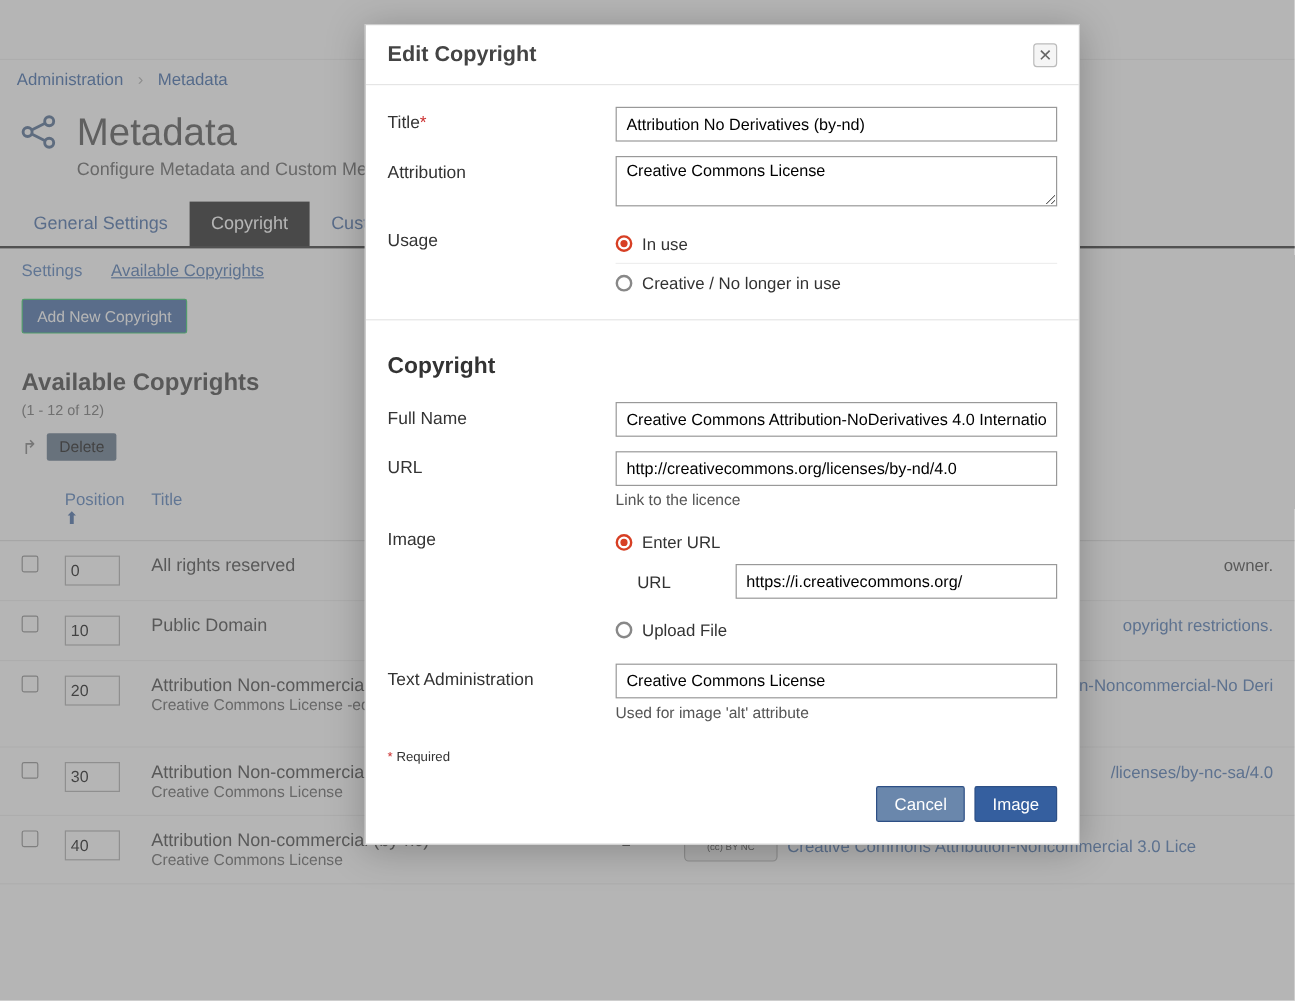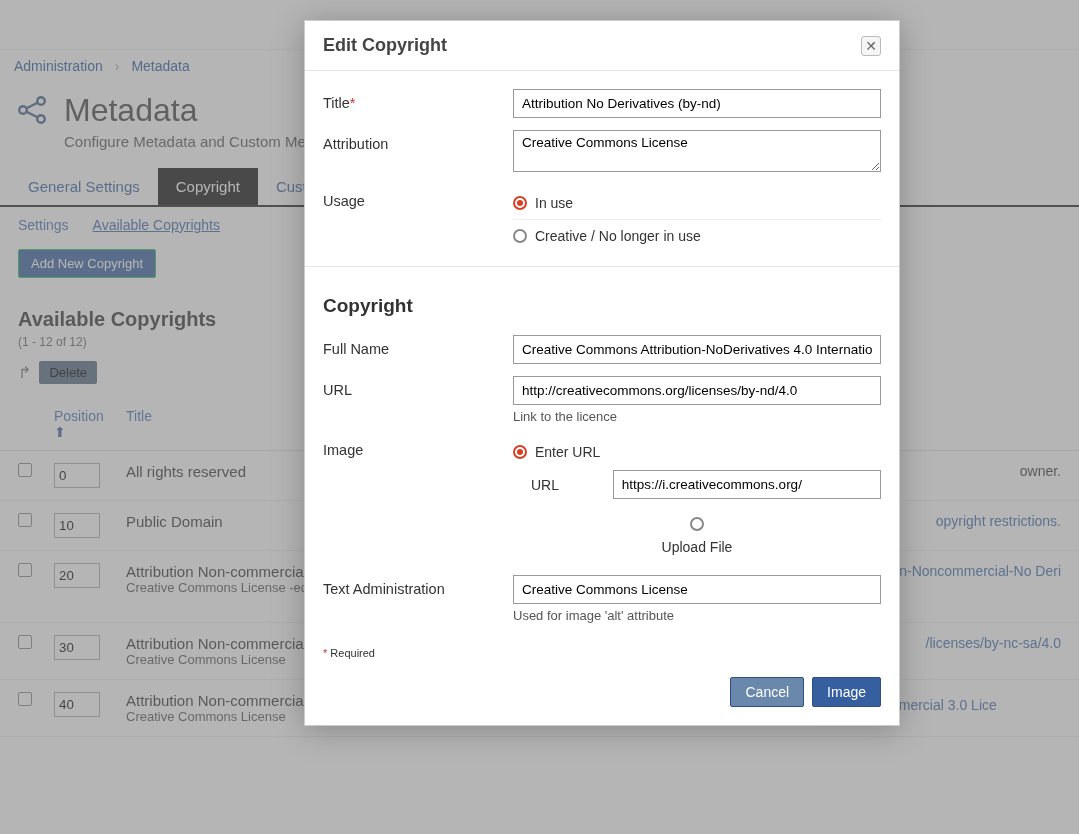--- a/index.html
+++ b/index.html
@@ -419,21 +419,21 @@
       <div class="form-label">Image</div>
       <div class="form-field">
         <div class="radio-row" style="border:none; padding-bottom:2px;">
           <span class="radio checked"></span>
           <span>Enter URL</span>
         </div>
         <div class="sub-indent">
           <label>URL</label>
           <input type="text" value="https://i.creativecommons.org/" style="">
         </div>
-        <div class="radio-row" style="border:none;flex-direction:column;">
+        <div class="radio-row" style="border:none;">
           <span class="radio grey"></span>
           <span>Upload File</span>
         </div>
       </div>
     </div>
 
     <div class="form-row">
       <div class="form-label">Text Administration</div>
       <div class="form-field">
         <input type="text" value="Creative Commons License" style="">

